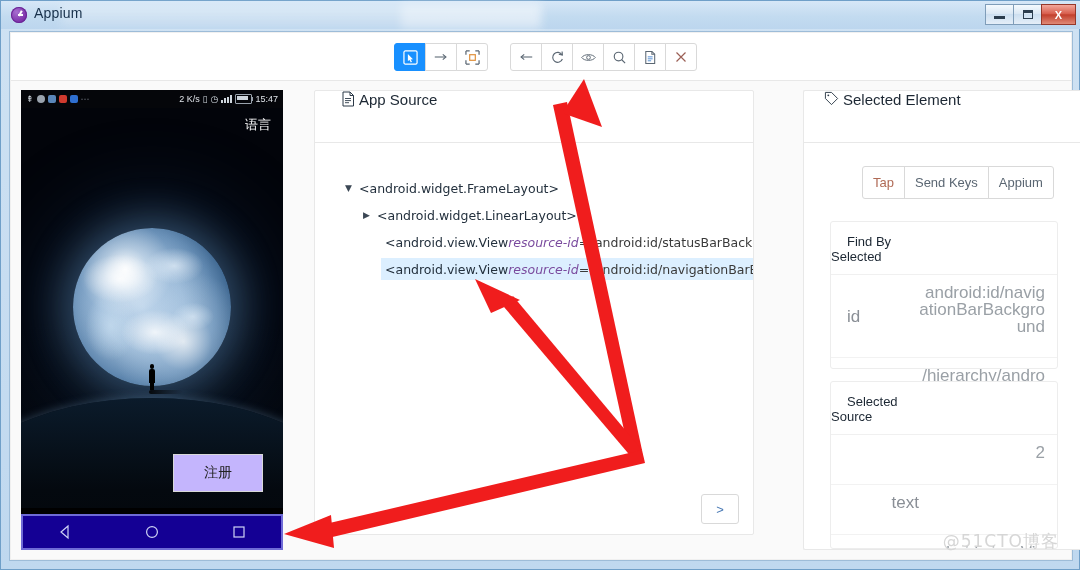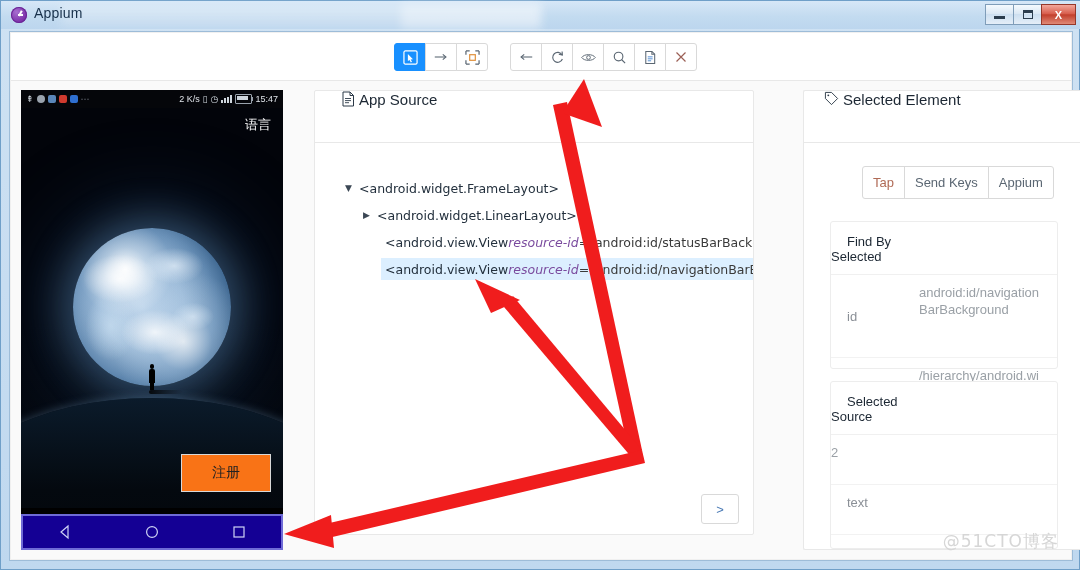--- a/index.html
+++ b/index.html
@@ -151,21 +151,21 @@
   }
   .btnrow{
     position:absolute;left:0;bottom:44px;width:262px;height:60px;
   }
   .ph-btn{
     position:absolute;top:8px;width:88px;height:36px;display:flex;
     align-items:center;justify-content:center;font-size:14px;
     font-family:"DejaVu Sans", sans-serif;
   }
   .ph-btn.login{left:18px;background:#1eab1e;color:#fff;}
-  .ph-btn.reg{left:160px;background:#f97316;color:#222;border:1px solid #d8d8d8;}
+  .ph-btn.reg{left:152px;background:#c4b5fd;color:#222;border:1px solid #d8d8d8;}
   .navbar{
     position:absolute;left:0;bottom:0;width:262px;height:36px;background:#140094;
     display:flex;align-items:center;justify-content:space-around;
     box-shadow:0 0 0 2px #6f6bd6 inset;
   }
   .nav-i{width:16px;height:16px;}
   
   .panel{
     position:absolute;top:10px;background:#fff;border:1px solid #e8e8e8;border-radius:2px;
     box-sizing:border-box;
@@ -207,21 +207,21 @@
     background:#fff;box-sizing:border-box;
   }
   .card-a{top:130px;height:148px;}
   .card-b{top:290px;height:168px;overflow:hidden;}
   .thead{display:flex;padding:12px 0 10px 0;border-bottom:1px solid #f0f0f0;flex-direction:column;}
   .thead div{font-size:13px;color:#1c2733;}
   .c1{width:88px;padding-left:16px;box-sizing:border-box;}
   .c2{flex:1;}
   .trow{display:flex;border-bottom:1px solid #f2f2f2;padding:9px 0;}
   .trow:last-child{border-bottom:none;}
-  .trow div{font-size:13px;color:#8a8f96;line-height:17px;word-break:break-all;}
+  .trow div{font-size:17px;color:#8a8f96;line-height:17px;word-break:break-all;text-align:right;}
   .trow .c2{color:#9aa0a6;padding-right:12px;}
   .trow .c1{color:#8a8f96;}
   .vcenter{display:flex;align-items:center;}
   
   .arrows{position:absolute;left:0;top:0;width:1080px;height:570px;pointer-events:none;}
   .wm{
     position:absolute;right:12px;bottom:6px;font-size:17px;color:#d6d6d6;
     font-family:"DejaVu Sans", sans-serif;letter-spacing:1px;
   }
 </style>

